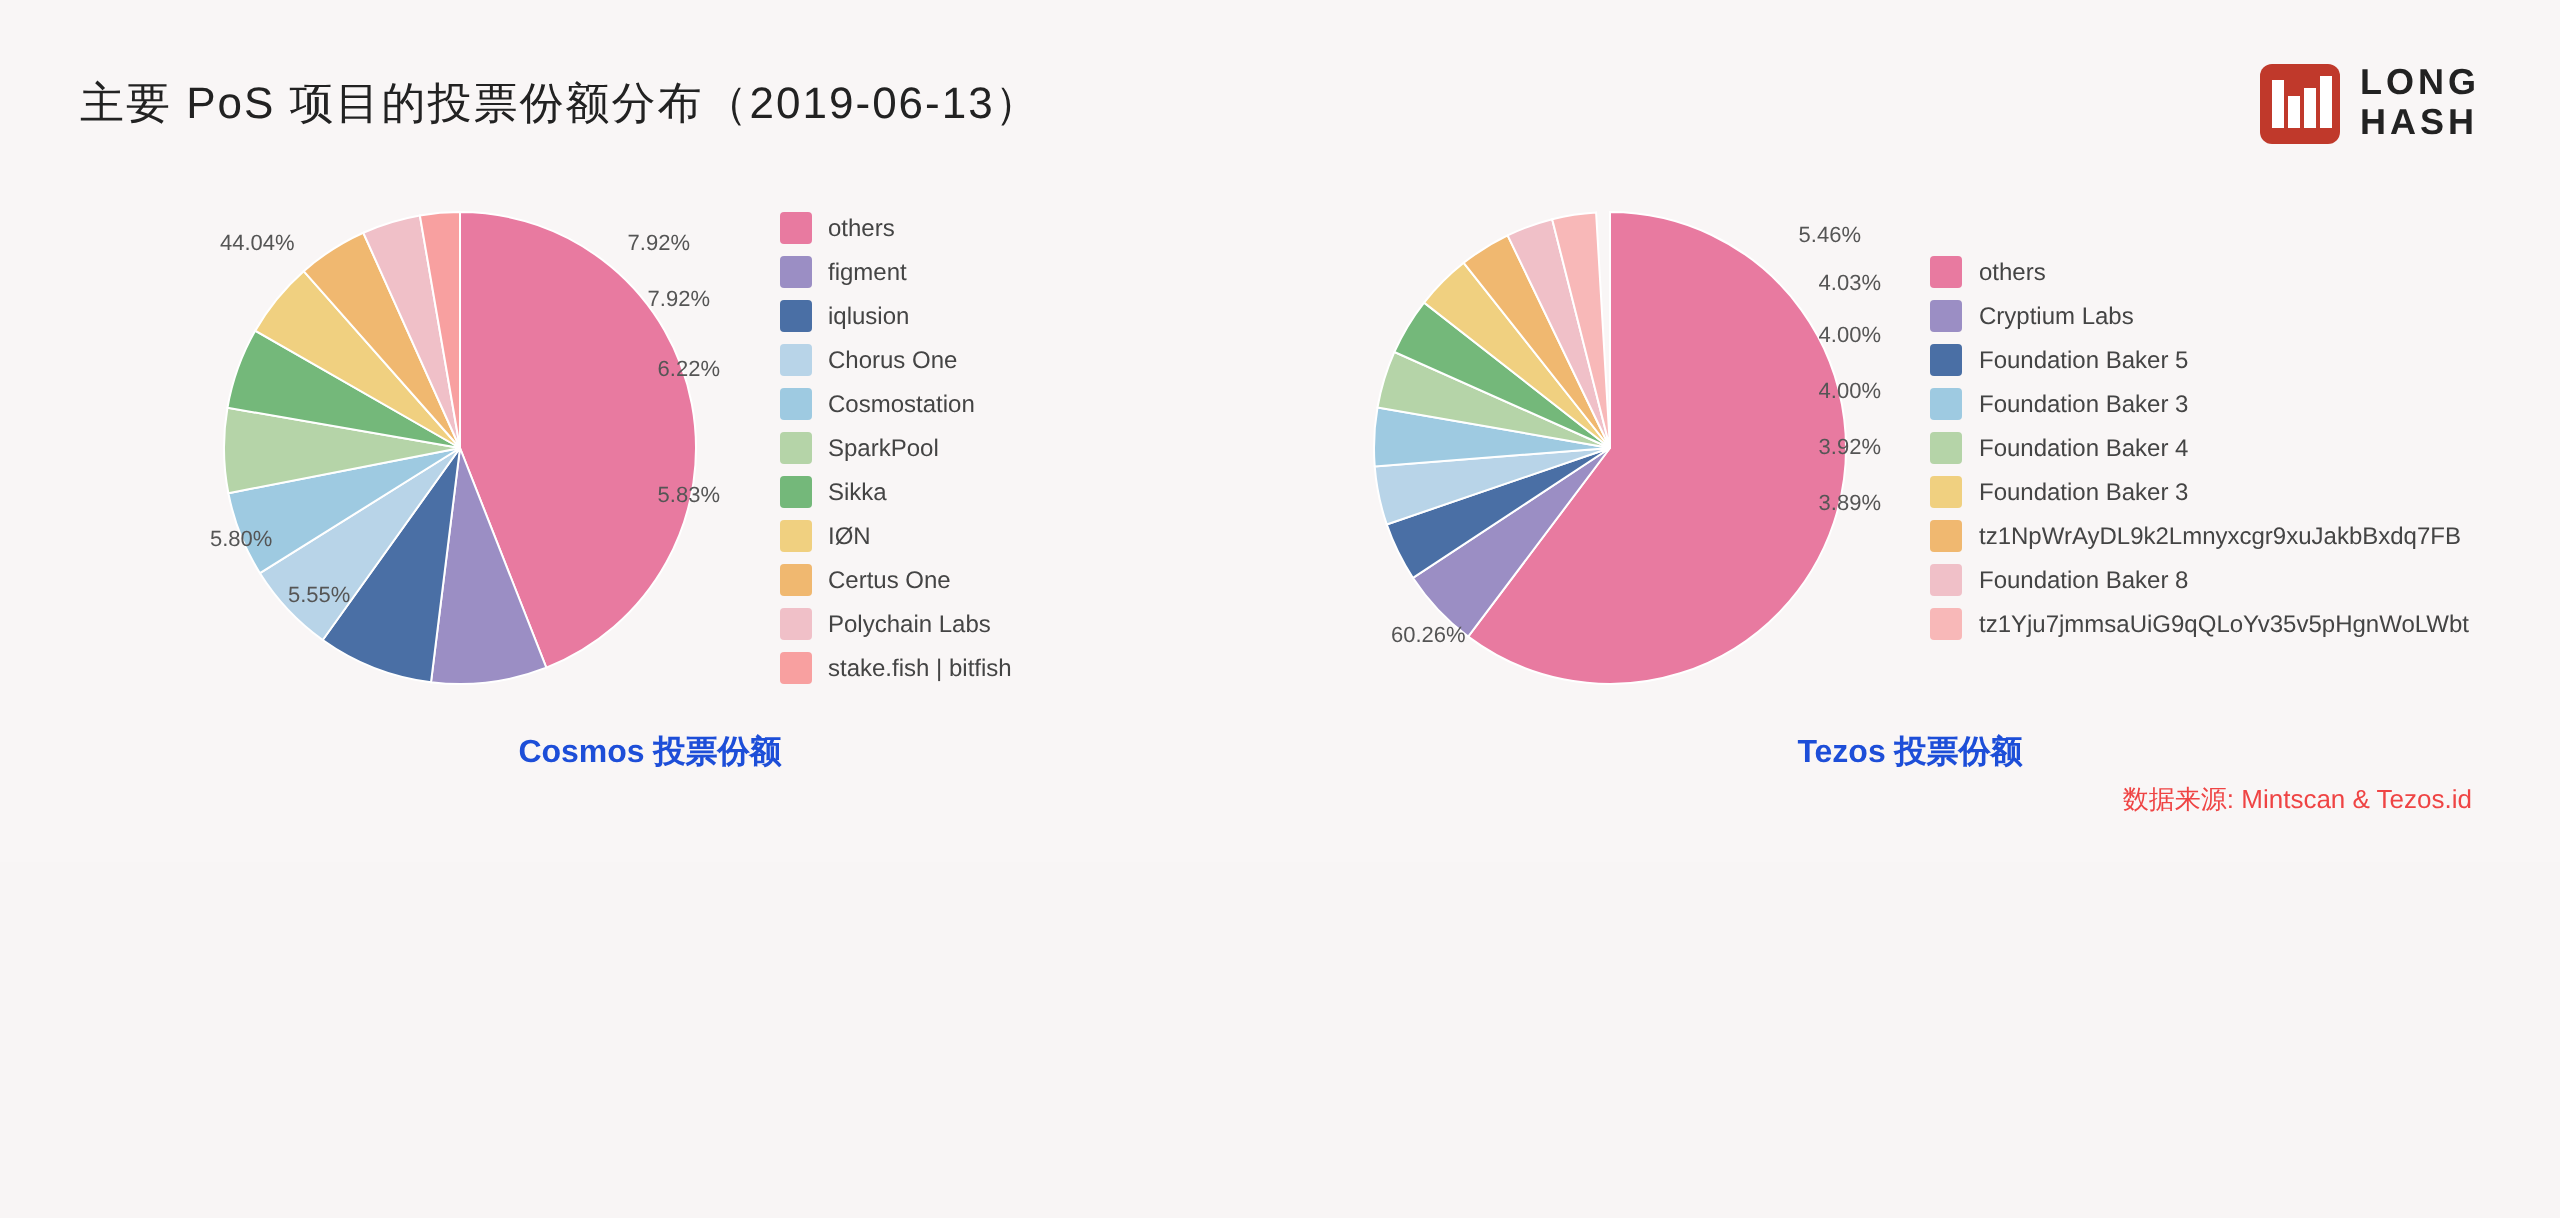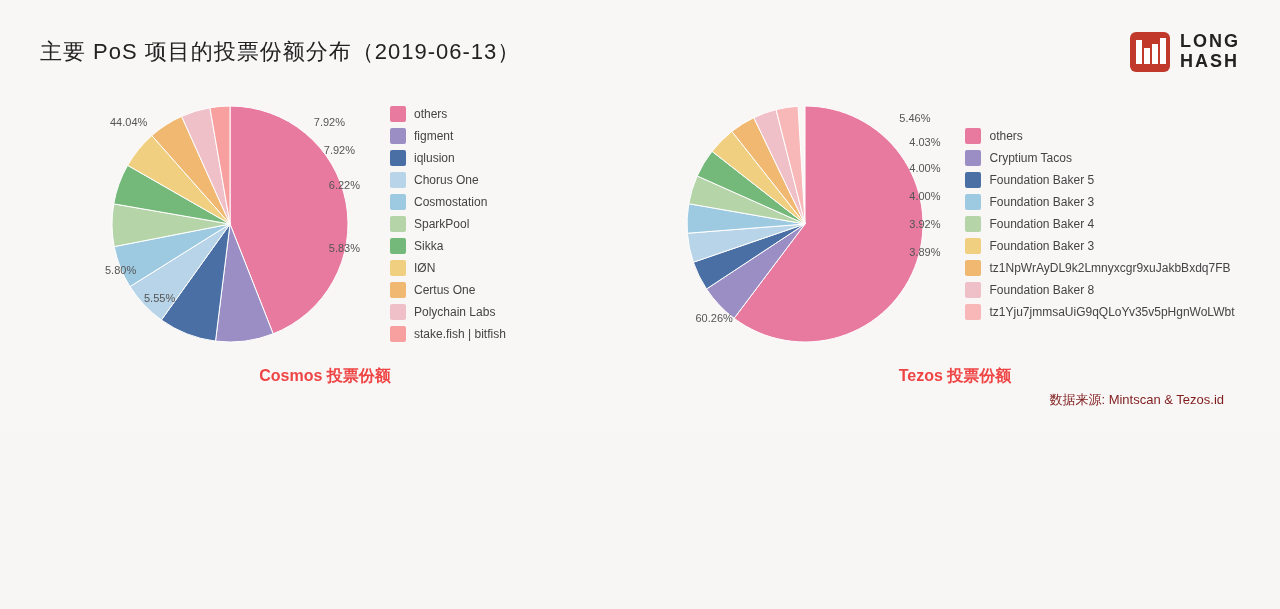--- a/index.html
+++ b/index.html
@@ -83,30 +83,30 @@
       flex-shrink: 0;
       border-radius: 2px;
     }
     .legend-label {
       font-size: 12px;
       color: #444;
     }
     .chart-title {
       font-size: 16px;
       font-weight: 600;
-      color: #ef4444;
+      color: #1d4ed8;
       margin-top: 12px;
       text-align: center;
     }
     .source-text {
       position: absolute;
       bottom: 22px;
-      right: 56px;
+      right: 44px;
       font-size: 13px;
-      color: #7f1d1d;
+      color: #ef4444;
     }
   </style>
 </head>
 <body>
 
 <div class="page-container">
   <div class="header">
     <div class="title">主要 PoS 项目的投票份额分布（2019-06-13）</div>
     <div class="logo-area">
       <svg width="44" height="44" viewBox="0 0 44 44">
@@ -224,21 +224,21 @@
           <div class="pie-label" style="top:152px;right:-5px;">3.89%</div>
           <div class="pie-label" style="bottom:30px;left:20px;">60.26%</div>
         </div>
         <div class="legend" id="tezos-legend" style="min-width:240px;">
             <div class="legend-item">
               <div class="legend-color" style="background: rgb(232, 122, 160);"></div>
               <span class="legend-label">others</span>
             </div>
             <div class="legend-item">
               <div class="legend-color" style="background: rgb(155, 142, 196);"></div>
-              <span class="legend-label">Cryptium Tacos</span>
+              <span class="legend-label">Cryptium Labs</span>
             </div>
             <div class="legend-item">
               <div class="legend-color" style="background: rgb(74, 111, 165);"></div>
               <span class="legend-label">Foundation Baker 5</span>
             </div>
             <div class="legend-item">
               <div class="legend-color" style="background: rgb(158, 202, 225);"></div>
               <span class="legend-label">Foundation Baker 3</span>
             </div>
             <div class="legend-item">

